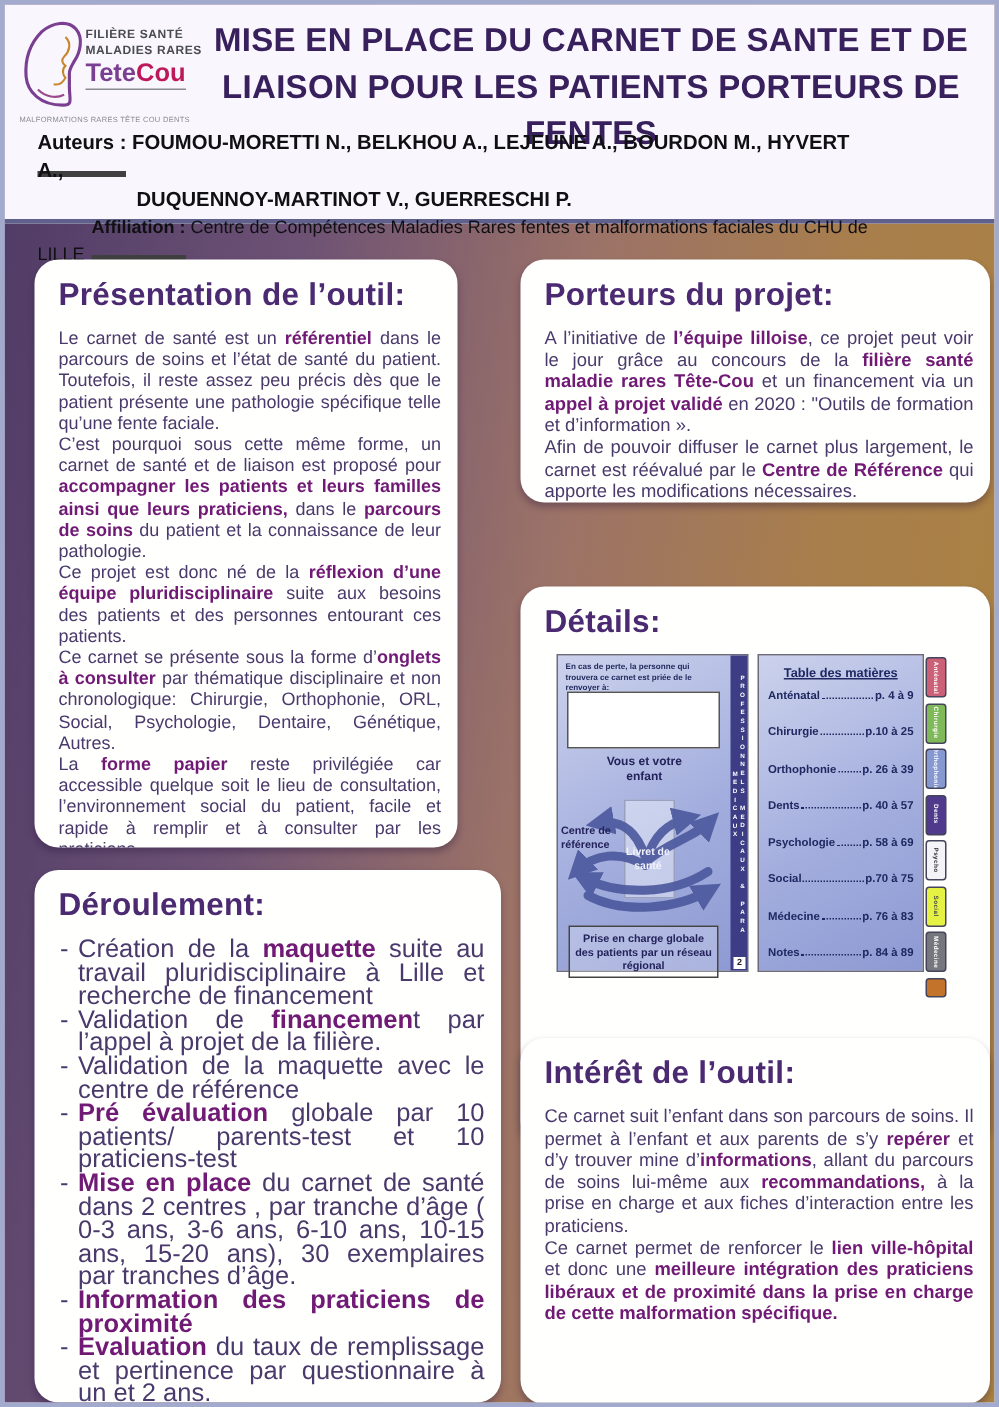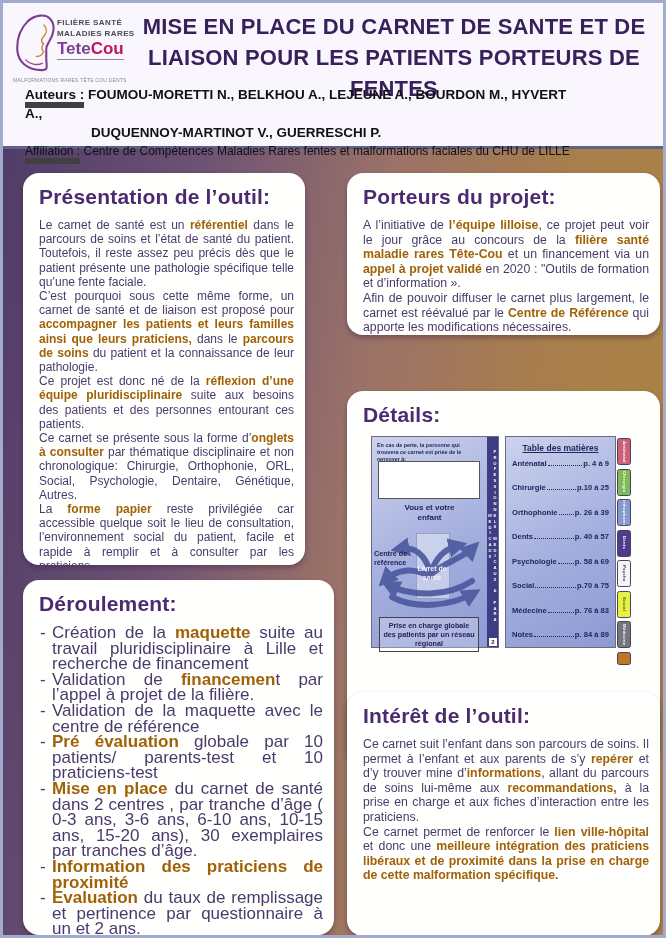--- a/index.html
+++ b/index.html
@@ -14,34 +14,34 @@
   .logo{position:absolute;left:10px;top:8px;width:124px;height:76px;}
   .logo-head{position:absolute;left:0;top:0;width:42px;height:64px;}
   .logo-text{position:absolute;left:44px;top:6px;width:80px;}
   .lt{font-size:8px;font-weight:700;color:#4a4a52;letter-spacing:.4px;line-height:11px;}
   .brand{font-size:17px;font-weight:700;line-height:19px;border-bottom:1px solid #8a8a92;display:inline-block;padding-bottom:1px;}
   .brand .tete{color:#7b3f92}.brand .cou{color:#be185d}
   .logo-sub{position:absolute;left:0;top:66px;width:130px;font-size:5px;color:#8a8a92;letter-spacing:.2px;white-space:nowrap;}
   .title{position:absolute;left:126px;right:4px;top:8px;text-align:center;color:#38205c;font-weight:700;font-size:22px;line-height:31px;letter-spacing:.2px;}
   .authors{position:absolute;left:22px;top:82px;width:555px;color:#101014;}
   .a-line{font-size:13.5px;font-weight:700;line-height:19px;}
-  .a-line .lbl{border-bottom:6px solid #404040;padding-bottom:0px;}
+  .a-line .lbl{border-bottom:4px solid #404040;padding-bottom:12px;}
   .a-line.indent{padding-left:66px;}
   .a-line.aff{font-size:12px;font-weight:400;line-height:18px;}
-  .a-line.aff .lbl{font-weight:400;}
+  .a-line.aff .lbl{font-weight:700;margin-left:36px;}
   .chu{position:absolute;right:4px;top:80px;width:82px;text-align:center;}
   .chu svg{width:58px;height:36px;display:block;margin:0 auto;}
   .chu-name{font-size:17px;font-weight:700;color:#322c75;line-height:15px;}
   .chu-city{font-size:7px;font-weight:700;color:#3d55a5;letter-spacing:2.5px;line-height:9px;}
   
   .panel{position:absolute;background:#fffffe;border-radius:16px;box-shadow:0 3px 5px rgba(40,20,60,.35);
          padding:8px 11px 8px 16px;box-sizing:border-box;overflow:hidden;color:#4a3a6c;}
   .panel h2{margin:4px 0 9px;font-size:21px;font-weight:700;color:#4b2a72;letter-spacing:.2px;}
   .panel p{margin:0;font-size:12px;line-height:14.2px;text-align:justify;color:#4a3a6c;}
-  .b{font-weight:700;color:#a16207;}
+  .b{font-weight:700;color:#701a75;}
   #p-presentation{left:20px;top:170px;width:282px;height:392px;}
   #p-deroulement{left:20px;top:577px;width:311px;height:355px;}
   #p-porteurs{left:344px;top:170px;width:313px;height:162px;}
   #p-details{left:344px;top:388px;width:313px;height:372px;}
   #p-interet{left:344px;top:689px;width:313px;height:244px;}
   #p-porteurs p,#p-interet p{font-size:12.3px;line-height:14.6px;}
   #p-deroulement ul{margin:2px 0 0;padding:0;list-style:none;}
   #p-deroulement li{position:relative;padding-left:13px;font-size:17px;line-height:15.6px;text-align:justify;color:#4a3a6c;}
   #p-deroulement li::before{content:"-";position:absolute;left:1px;top:0;}
   

